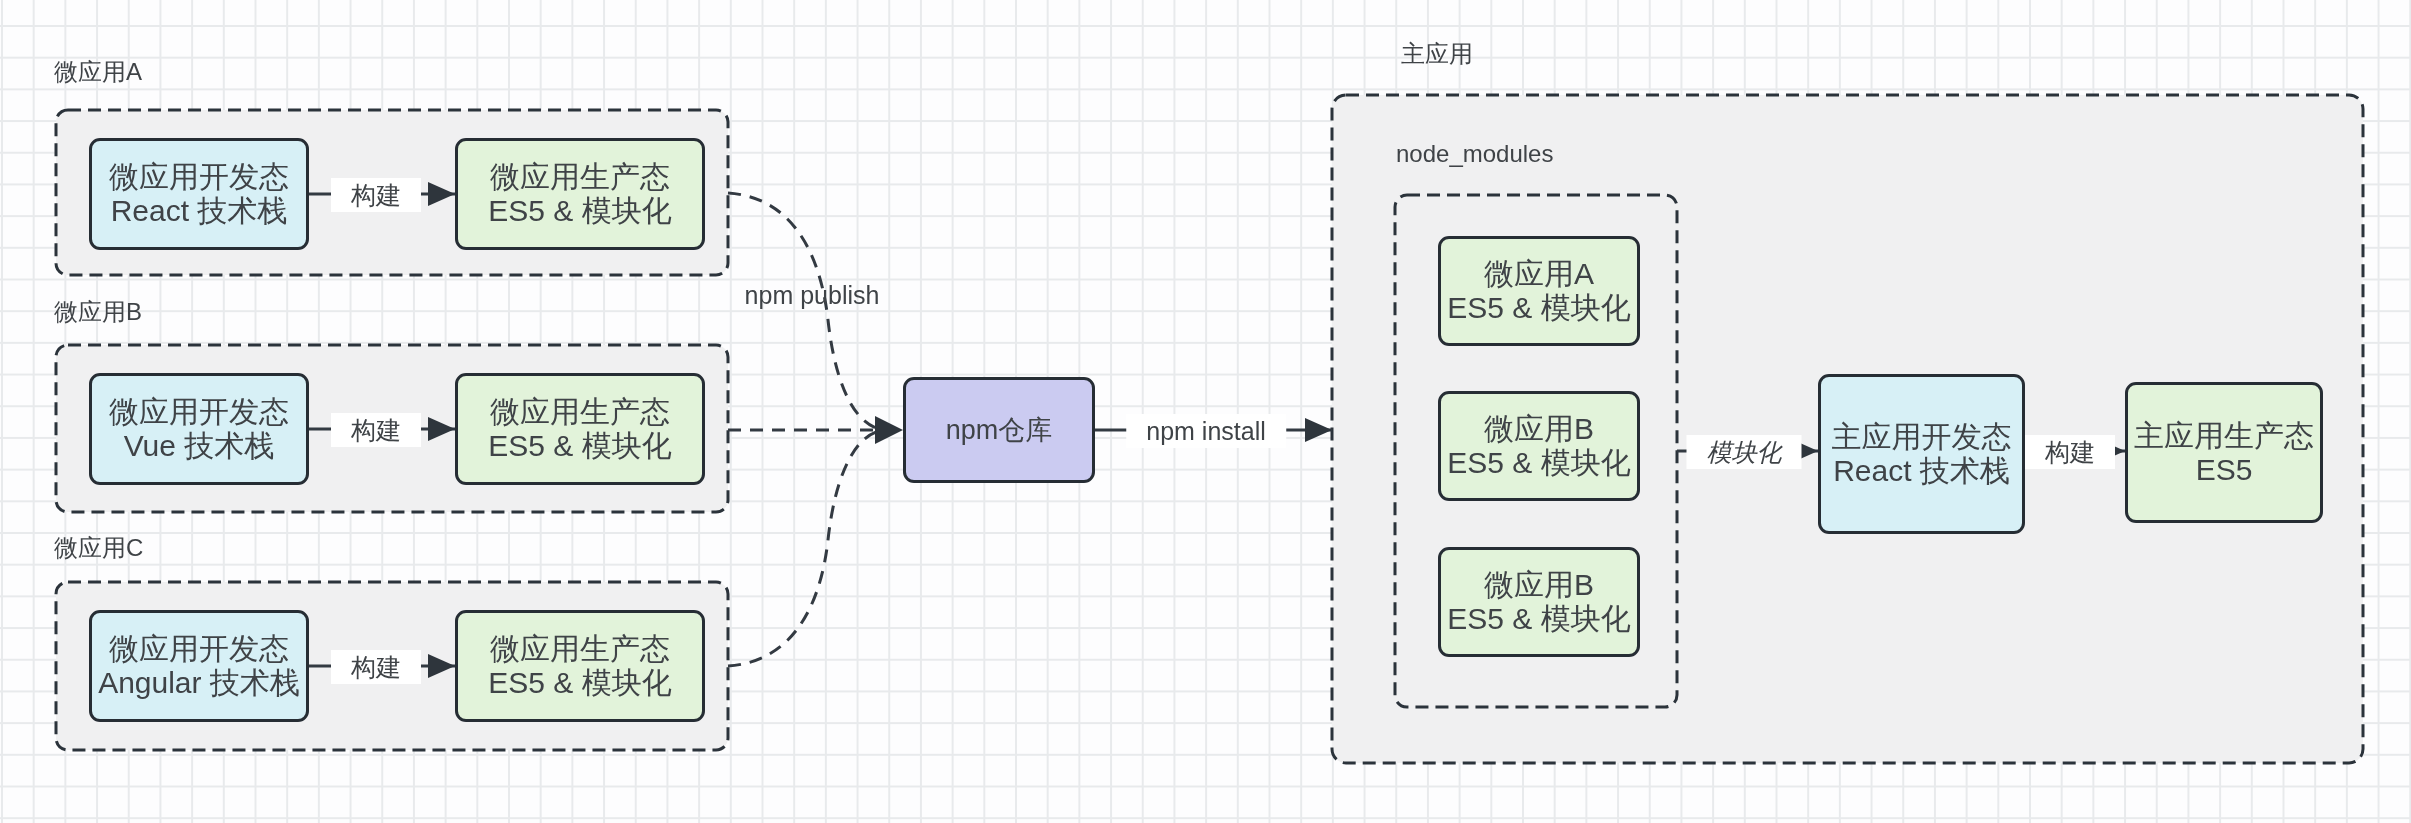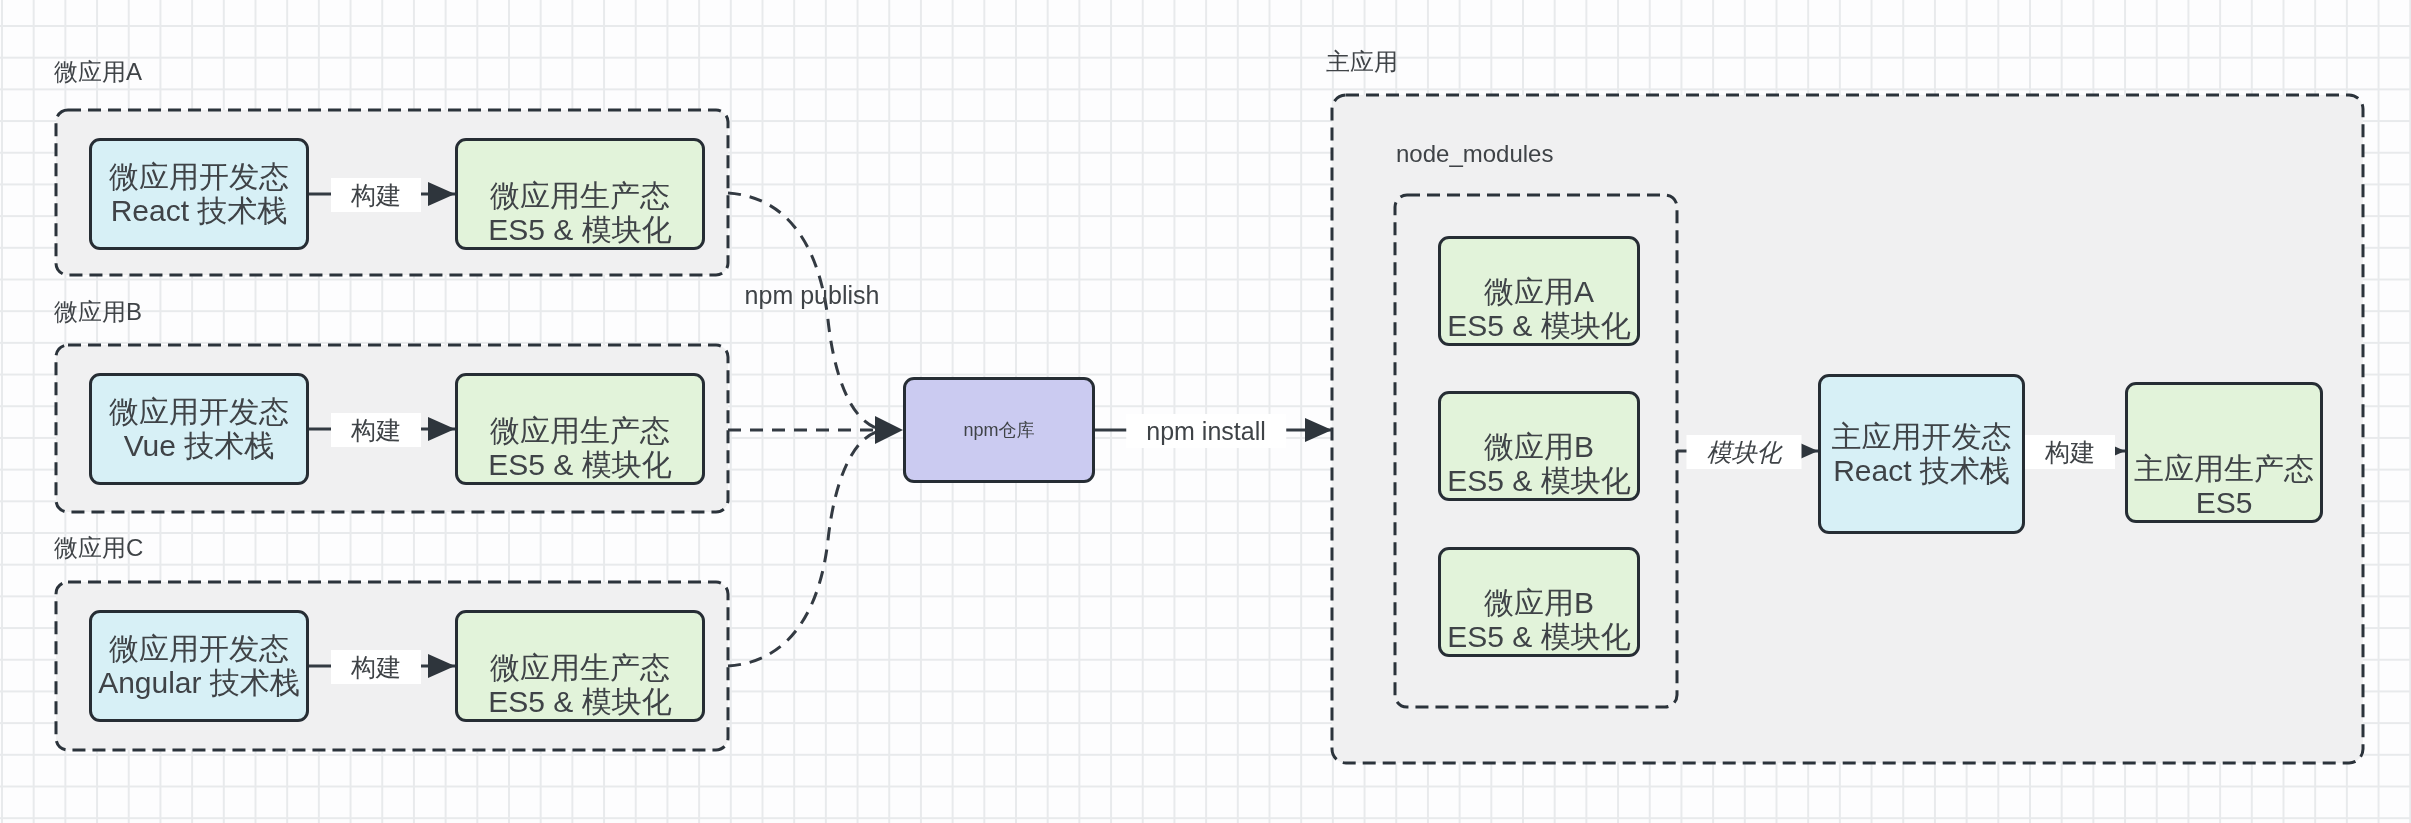--- a/index.html
+++ b/index.html
@@ -35,22 +35,22 @@
     font-size:24px;line-height:28px;color:var(--text);white-space:nowrap;
   }
   .node{
     position:absolute;z-index:1;box-sizing:border-box;
     display:flex;flex-direction:column;align-items:center;justify-content:center;
     border:3px solid #262d34;border-radius:11px;
     font-size:30px;line-height:34px;color:var(--text);
     text-align:center;white-space:nowrap;
   }
   .node.dev{background:var(--dev-fill);}
-  .node.prod{background:var(--prod-fill);justify-content:flex-end;}
-  .node.registry{background:var(--registry-fill);font-size:18px;align-items:center;}
+  .node.prod{background:var(--prod-fill);}
+  .node.registry{background:var(--registry-fill);font-size:27px;align-items:center;}
   .edge-label{
     position:absolute;z-index:2;transform:translate(-50%,-50%);
     background:#ffffff;padding:1px 20px;
     font-size:25px;line-height:32px;color:var(--text);white-space:nowrap;
   }
   
   .pos-label-a{left:54px;top:58px;}
   .pos-label-b{left:54px;top:298px;}
   .pos-label-c{left:54px;top:534px;}
   .pos-a-dev{left:89px;top:138px;width:220px;height:112px;}
@@ -58,21 +58,21 @@
   .pos-b-dev{left:89px;top:373px;width:220px;height:112px;}
   .pos-b-prod{left:455px;top:373px;width:250px;height:112px;}
   .pos-c-dev{left:89px;top:610px;width:220px;height:112px;}
   .pos-c-prod{left:455px;top:610px;width:250px;height:112px;}
   .pos-build-a{left:376px;top:195px;}
   .pos-build-b{left:376px;top:430px;}
   .pos-build-c{left:376px;top:667px;}
   .pos-publish{left:812px;top:295px;background:transparent;padding:0;}
   .pos-registry{left:903px;top:377px;width:192px;height:106px;}
   .pos-install{left:1206px;top:431px;}
-  .pos-main-label{left:1326px;top:40px;margin-top:8px;}
+  .pos-main-label{left:1401px;top:40px;}
   .pos-nm-label{left:1396px;top:140px;}
   .pos-nm1{left:1438px;top:236px;width:202px;height:110px;}
   .pos-nm2{left:1438px;top:391px;width:202px;height:110px;}
   .pos-nm3{left:1438px;top:547px;width:202px;height:110px;}
   .pos-modularize{left:1744px;top:452px;font-style:italic;}
   .pos-main-dev{left:1818px;top:374px;width:207px;height:160px;}
   .pos-build-main{left:2070px;top:452px;}
   .pos-main-prod{left:2125px;top:382px;width:198px;height:141px;}
 </style>
 </head>

